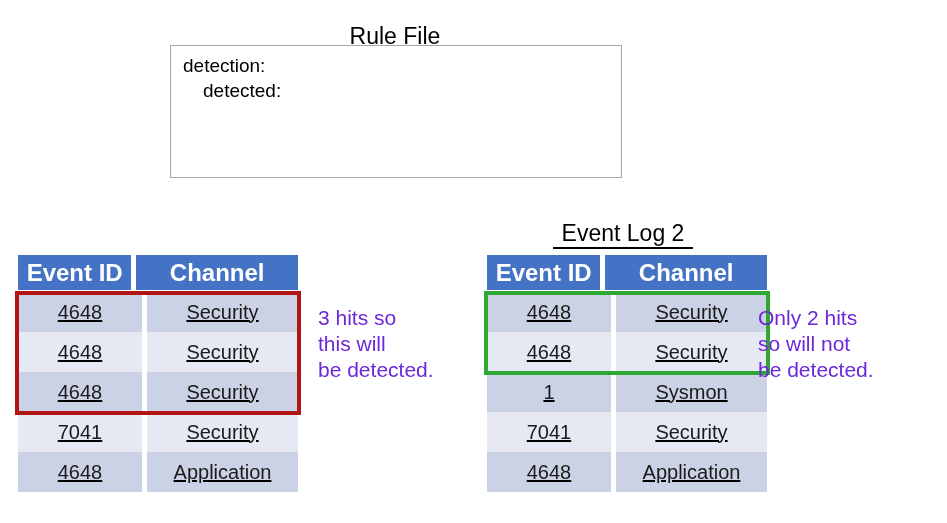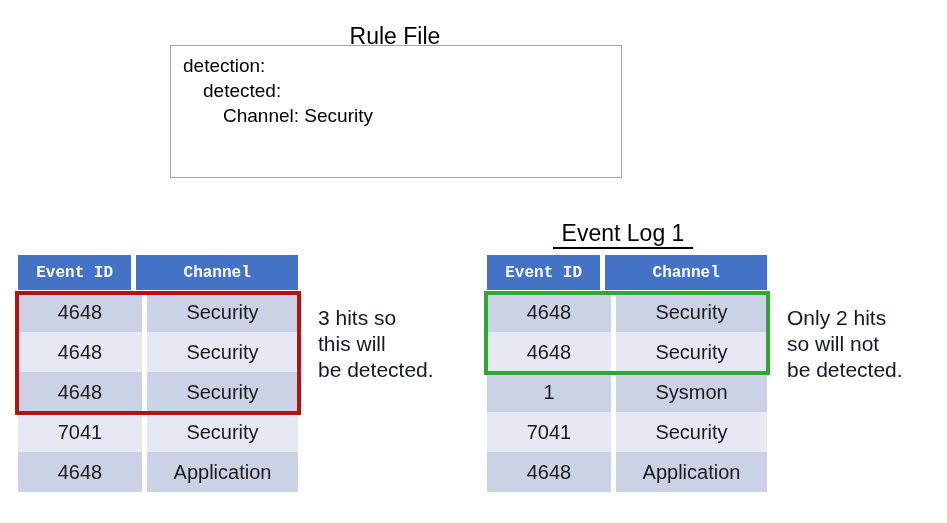--- a/index.html
+++ b/index.html
@@ -59,37 +59,37 @@
   }
   .log-header {
     display: flex;
     height: 35px;
     gap: 5px;
   }
   .log-header .hcell {
     background: #4472C4;
     color: #ffffff;
     font-weight: bold;
-    font-size: 16px;
+    font-size: 24px;
     display: flex;
     align-items: center;
     justify-content: center;
     box-sizing: border-box;
-    font-family: Liberation Mono, monospace;
   }
   .hcell.col-id   { width: 124px; }
   .hcell.col-chan { width: 177px; }
 
   .log-rows {
     margin-top: 2px;
   }
   .log-row {
     display: flex;
     height: 40px;
     gap: 5px;
+    text-decoration: underline;
   }
   .log-row .cell {
     display: flex;
     align-items: center;
     justify-content: center;
     font-size: 20px;
     color: #1a1a1a;
     box-sizing: border-box;
   }
   .cell.col-id   { width: 124px; }
@@ -103,35 +103,34 @@
     box-sizing: border-box;
     pointer-events: none;
     background: transparent;
   }
 
   
   .annotation {
     position: absolute;
     font-size: 21px;
     line-height: 26px;
-    color: #0f172a;
+    color: #6d28d9;
     white-space: pre;
   }
 </style>
 </head>
 <body>
 
 <div id="canvas">
 
   <div class="section-title" style="left:320px; top:23px; width:150px;">Rule File</div>
 
   <div id="rule-box">
     <div class="rule-line" style="top:8px;  left:12px;">detection:</div>
     <div class="rule-line" style="top:33px; left:32px;">detected:</div>
-    <div class="rule-line" style="top:58px; left:52px;">Channel: Security</div>
   </div>
 
 
   <div class="log-table" style="left:18px; top:255px;">
     <div class="log-header">
       <div class="hcell col-id">Event ID</div>
       <div class="hcell col-chan">Channel</div>
     </div>
     <div class="log-rows">
       <div class="log-row shade-dark">
@@ -156,21 +155,21 @@
       </div>
     </div>
   </div>
 
   <div class="highlight-box" style="left:15px; top:291px; width:286px; height:124px; border:4px solid #B01513;"></div>
 
   <div class="annotation" style="left:318px; top:305px;">3 hits so
 this will
 be detected.</div>
 
-  <div class="section-title" style="left:553px; top:220px; width:140px;">Event Log 1</div>
+  <div class="section-title" style="left:553px; top:220px; width:140px;">Event Log 2</div>
 
   <div class="log-table" style="left:487px; top:255px;">
     <div class="log-header">
       <div class="hcell col-id">Event ID</div>
       <div class="hcell col-chan">Channel</div>
     </div>
     <div class="log-rows">
       <div class="log-row shade-dark">
         <div class="cell col-id">4648</div>
         <div class="cell col-chan">Security</div>
@@ -189,17 +188,17 @@
       </div>
       <div class="log-row shade-dark">
         <div class="cell col-id">4648</div>
         <div class="cell col-chan">Application</div>
       </div>
     </div>
   </div>
 
   <div class="highlight-box" style="left:484px; top:291px; width:286px; height:84px; border:4px solid #2EA832;"></div>
 
-  <div class="annotation" style="left:787px; top:305px;">Only 2 hits
+  <div class="annotation" style="left:758px; top:305px;">Only 2 hits
 so will not
 be detected.</div>
 
 </div>
 
 </body></html>

